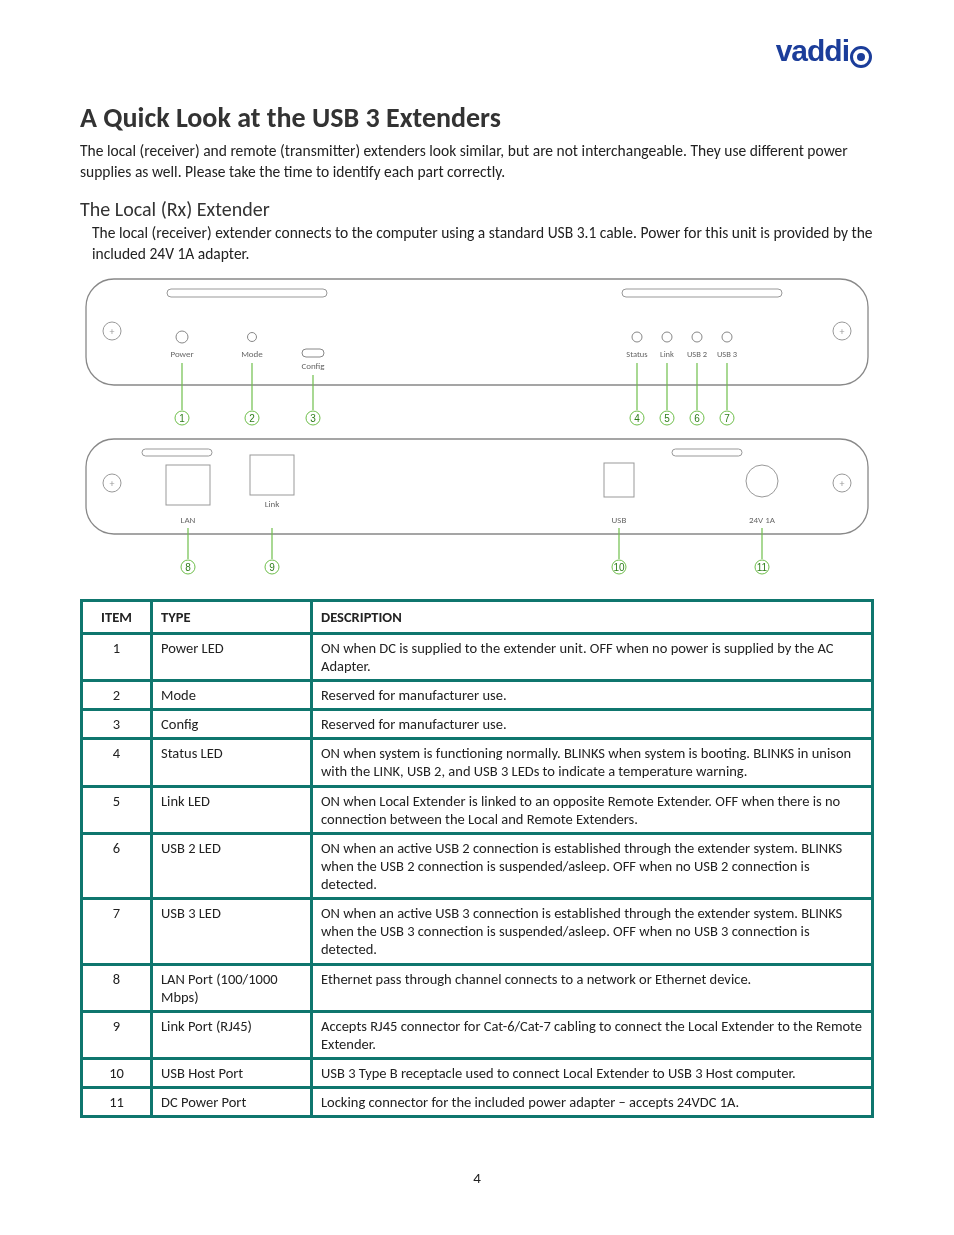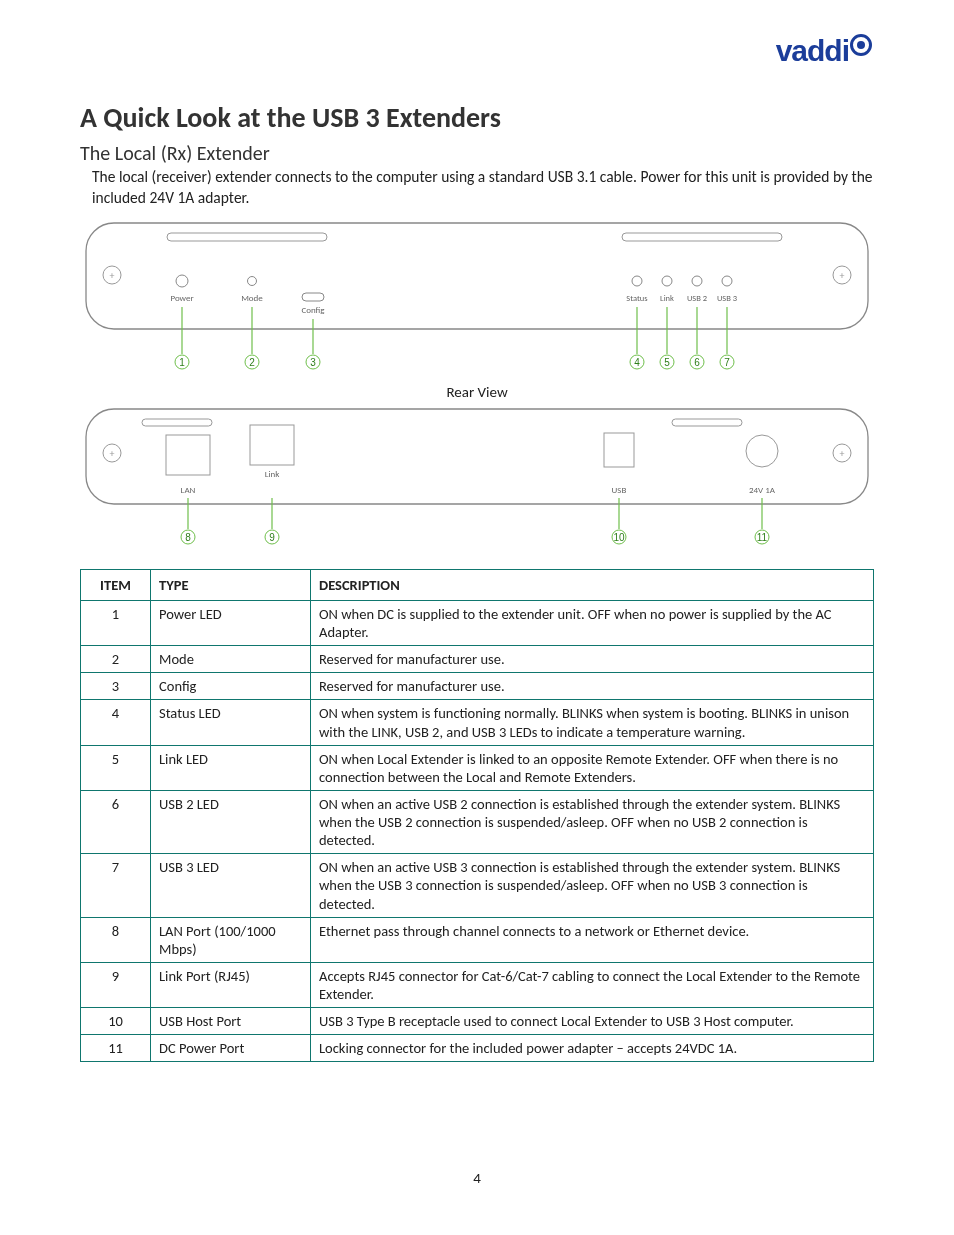--- a/index.html
+++ b/index.html
@@ -18,21 +18,21 @@
   .logo {
     position: absolute;
     top: 34px;
     right: 82px;
     font-family: Arial, Helvetica, sans-serif;
     font-weight: 900;
     font-size: 30px;
     color: #1b3d9a;
     letter-spacing: -1px;
     display: flex;
-    align-items: flex-start;
+    align-items: flex-end;
   }
   .logo-eye {
     display: inline-block;
     width: 22px; height: 22px;
     border: 3px solid #1b3d9a;
     border-radius: 50%;
     margin-left: 1px;
     position: relative;
   }
   .logo-eye::after {
@@ -74,21 +74,21 @@
     width: 100%;
     display: block;
   }
   table {
     border-collapse: collapse;
     width: 100%;
     margin-top: 14px;
     font-size: 14.5px;
   }
   th, td {
-    border: 1px solid #0f766e;
+    border: 3px solid #0f766e;
     padding: 4px 8px;
     text-align: left;
     vertical-align: top;
     line-height: 1.25;
   }
   th {
     font-weight: 700;
     padding-top: 6px;
     padding-bottom: 6px;
   }
@@ -109,20 +109,21 @@
 <body>
 
 <div class="logo">
   <span>vaddi</span>
     <span class="logo-eye"></span>
 </div>
 
 <div class="page">
 
   <h1>A Quick Look at the USB 3 Extenders</h1>
+  <p class="intro">The local (receiver) and remote (transmitter) extenders look similar, but are not interchangeable. They use different power supplies as well. Please take the time to identify each part correctly.</p>
 
   <h2>The Local (Rx) Extender</h2>
   <p class="sub">The local (receiver) extender connects to the computer using a standard USB 3.1 cable. Power for this unit is provided by the included 24V 1A adapter.</p>
 
 
   <svg class="diagram" viewBox="0 0 790 160" height="160">
 
     <rect x="4" y="4" width="782" height="106" rx="28" ry="28" fill="none" stroke="#888" stroke-width="1.3"></rect>
 
     <rect x="85" y="14" width="160" height="8" rx="4" fill="none" stroke="#999"></rect>
@@ -170,21 +171,20 @@
         <text x="555" y="146.5">4</text>
       <circle cx="585" cy="143" r="7" fill="none" stroke="#6fbf4b"></circle>
         <text x="585" y="146.5">5</text>
       <circle cx="615" cy="143" r="7" fill="none" stroke="#6fbf4b"></circle>
         <text x="615" y="146.5">6</text>
       <circle cx="645" cy="143" r="7" fill="none" stroke="#6fbf4b"></circle>
         <text x="645" y="146.5">7</text>
     </g>
   </svg>
 
-  <div class="caption">Rear View</div>
 
   <svg class="diagram" viewBox="0 0 790 150" height="150">
     <rect x="4" y="4" width="782" height="95" rx="28" ry="28" fill="none" stroke="#888" stroke-width="1.3"></rect>
     <rect x="60" y="14" width="70" height="7" rx="3.5" fill="none" stroke="#999"></rect>
     <rect x="590" y="14" width="70" height="7" rx="3.5" fill="none" stroke="#999"></rect>
     <circle cx="30" cy="48" r="9" fill="none" stroke="#999"></circle>
       <text x="30" y="52" text-anchor="middle" font-size="10" fill="#999">+</text>
     <circle cx="760" cy="48" r="9" fill="none" stroke="#999"></circle>
       <text x="760" y="52" text-anchor="middle" font-size="10" fill="#999">+</text>
 

